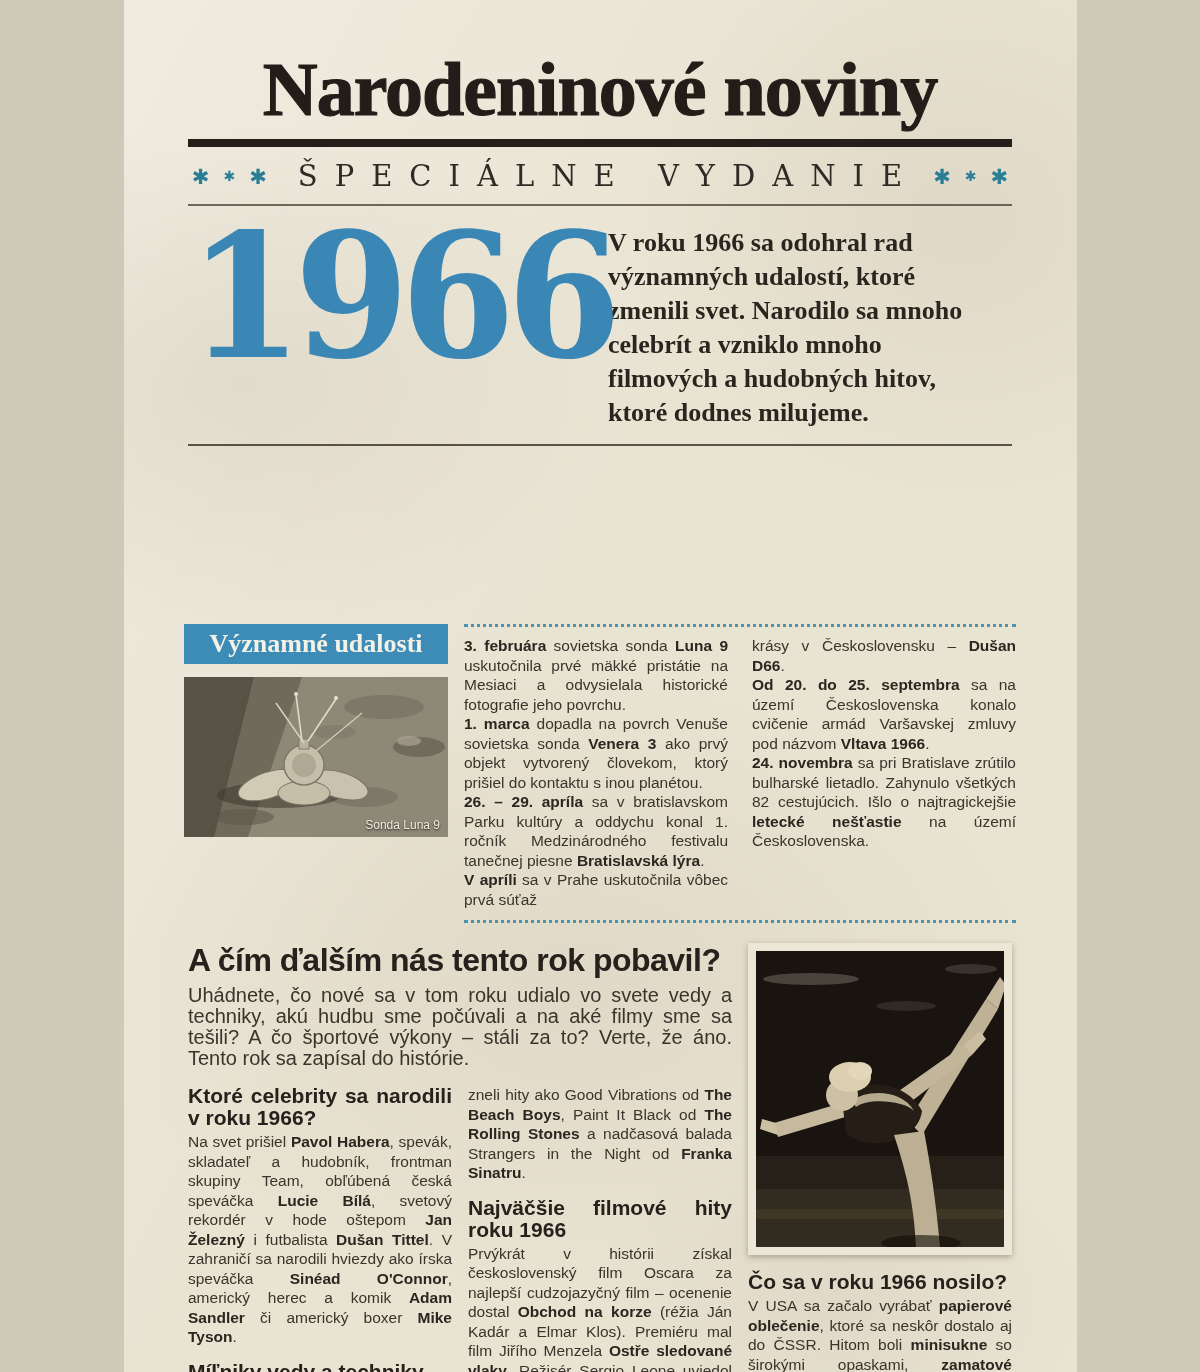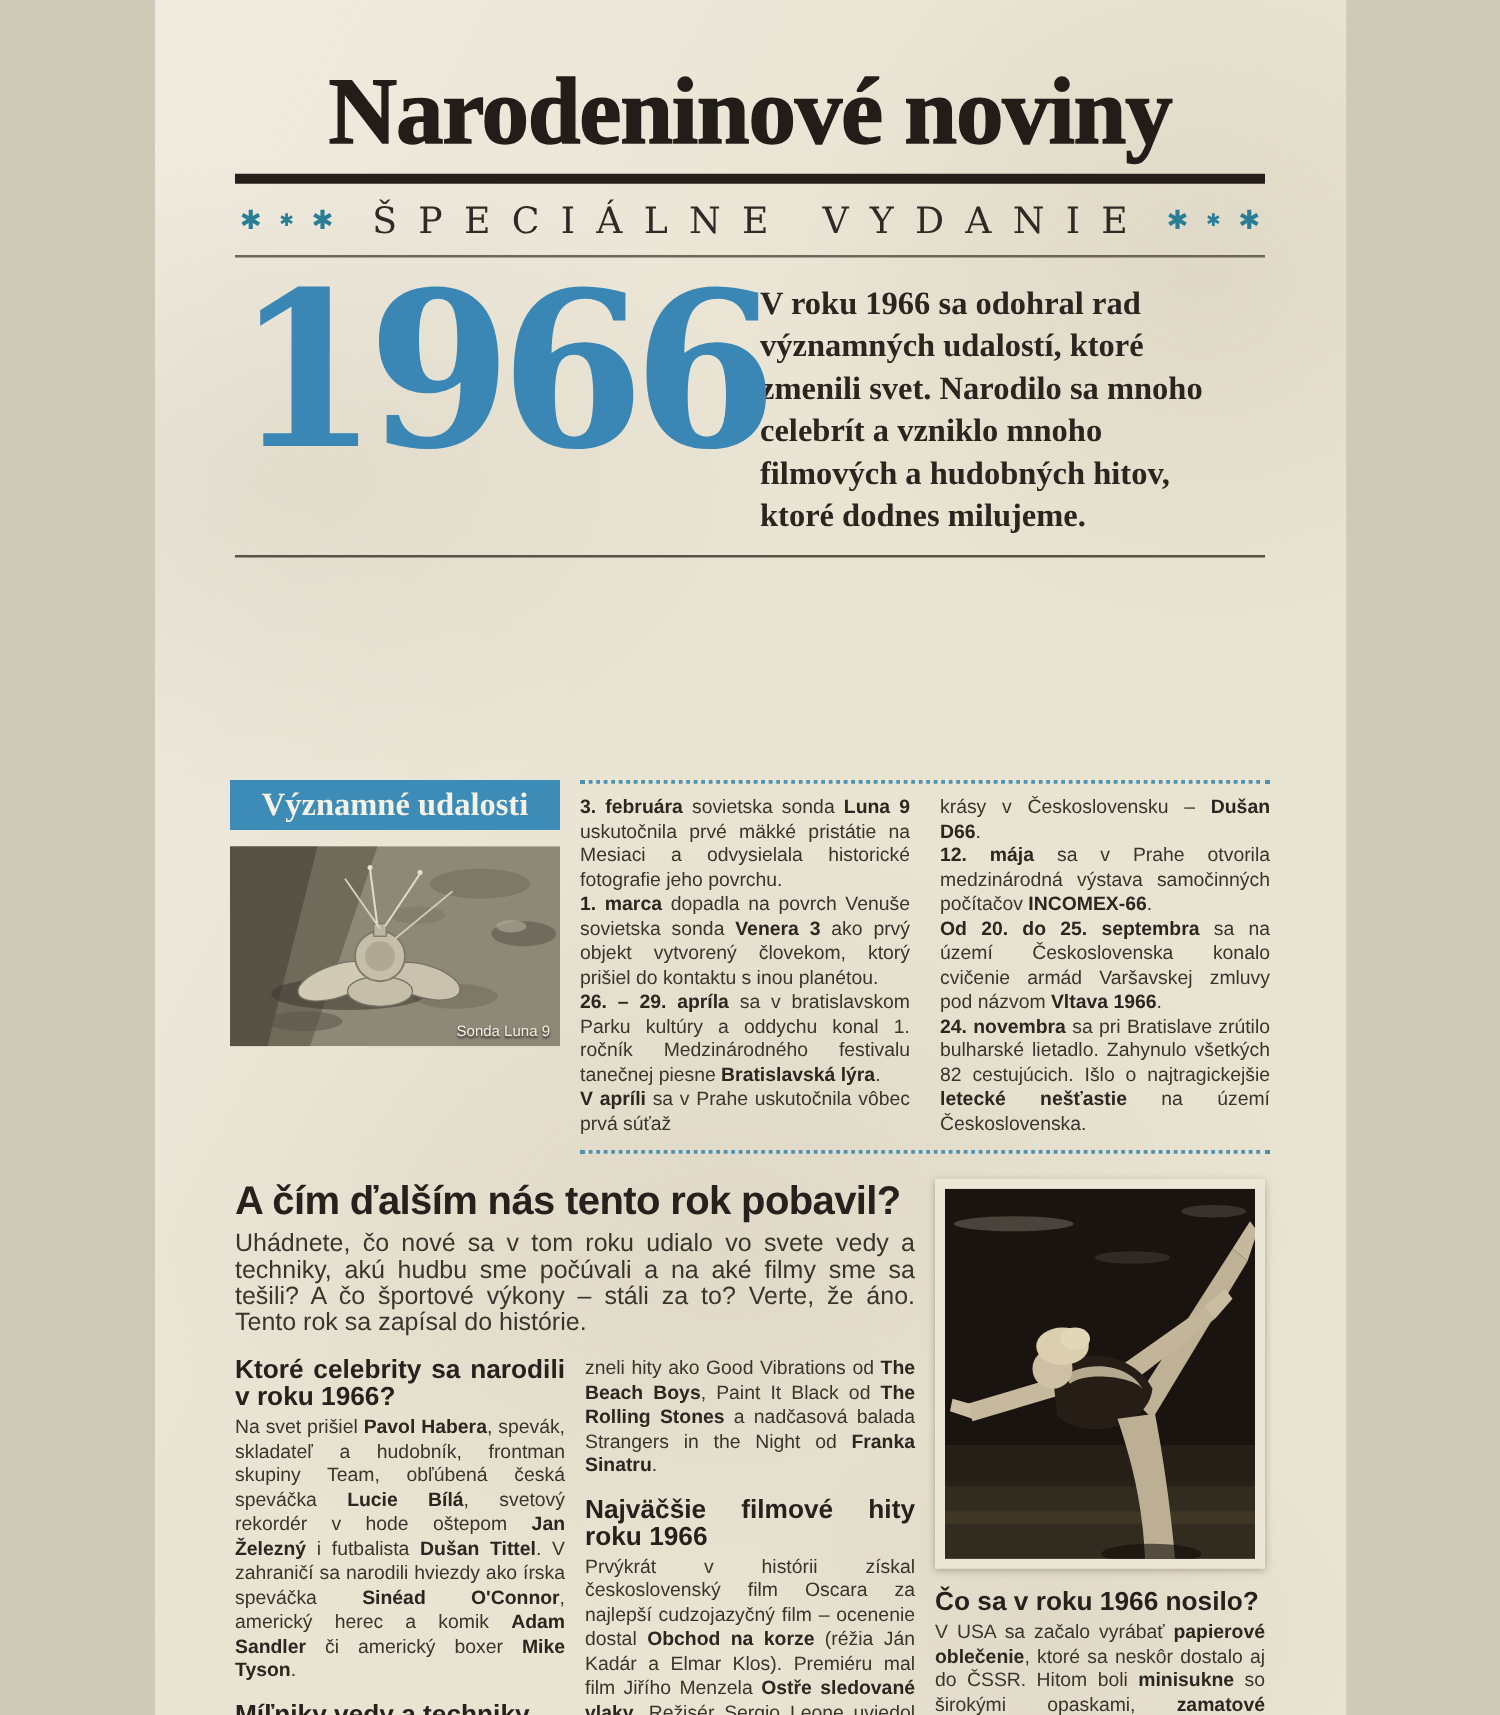--- a/index.html
+++ b/index.html
@@ -151,21 +151,20 @@
       </div>
       <div class="events-cols">
         <div class="ecol body-text">
           <p><b>3. februára</b> sovietska sonda <b>Luna 9</b> uskutočnila prvé mäkké pristátie na Mesiaci a odvysielala historické fotografie jeho povrchu.</p>
           <p><b>1. marca</b> dopadla na povrch Venuše sovietska sonda <b>Venera 3</b> ako prvý objekt vytvorený človekom, ktorý prišiel do kontaktu s inou planétou.</p>
           <p><b>26. – 29. apríla</b> sa v bratislavskom Parku kultúry a oddychu konal 1. ročník Medzinárodného festivalu tanečnej piesne <b>Bratislavská lýra</b>.</p>
           <p><b>V apríli</b> sa v Prahe uskutočnila vôbec prvá súťaž</p>
         </div>
         <div class="ecol body-text">
           <p>krásy v Československu – <b>Dušan D66</b>.</p>
-          <p><b>12. mája</b> sa v Prahe otvorila medzinárodná výstava samočinných počítačov <b>INCOMEX-66</b>.</p>
           <p><b>Od 20. do 25. septembra</b> sa na území Československa konalo cvičenie armád Varšavskej zmluvy pod názvom <b>Vltava 1966</b>.</p>
           <p><b>24. novembra</b> sa pri Bratislave zrútilo bulharské lietadlo. Zahynulo všetkých 82 cestujúcich. Išlo o najtragickejšie <b>letecké nešťastie</b> na území Československa.</p>
         </div>
       </div>
     </section>
 
     <section class="main">
       <div class="main-left">
         <h2 class="main-head">A čím ďalším nás tento rok pobavil?</h2>
         <p class="main-intro">Uhádnete, čo nové sa v tom roku udialo vo svete vedy a techniky, akú hudbu sme počúvali a na aké filmy sme sa tešili? A čo športové výkony – stáli za to? Verte, že áno. Tento rok sa zapísal do histórie.</p>

